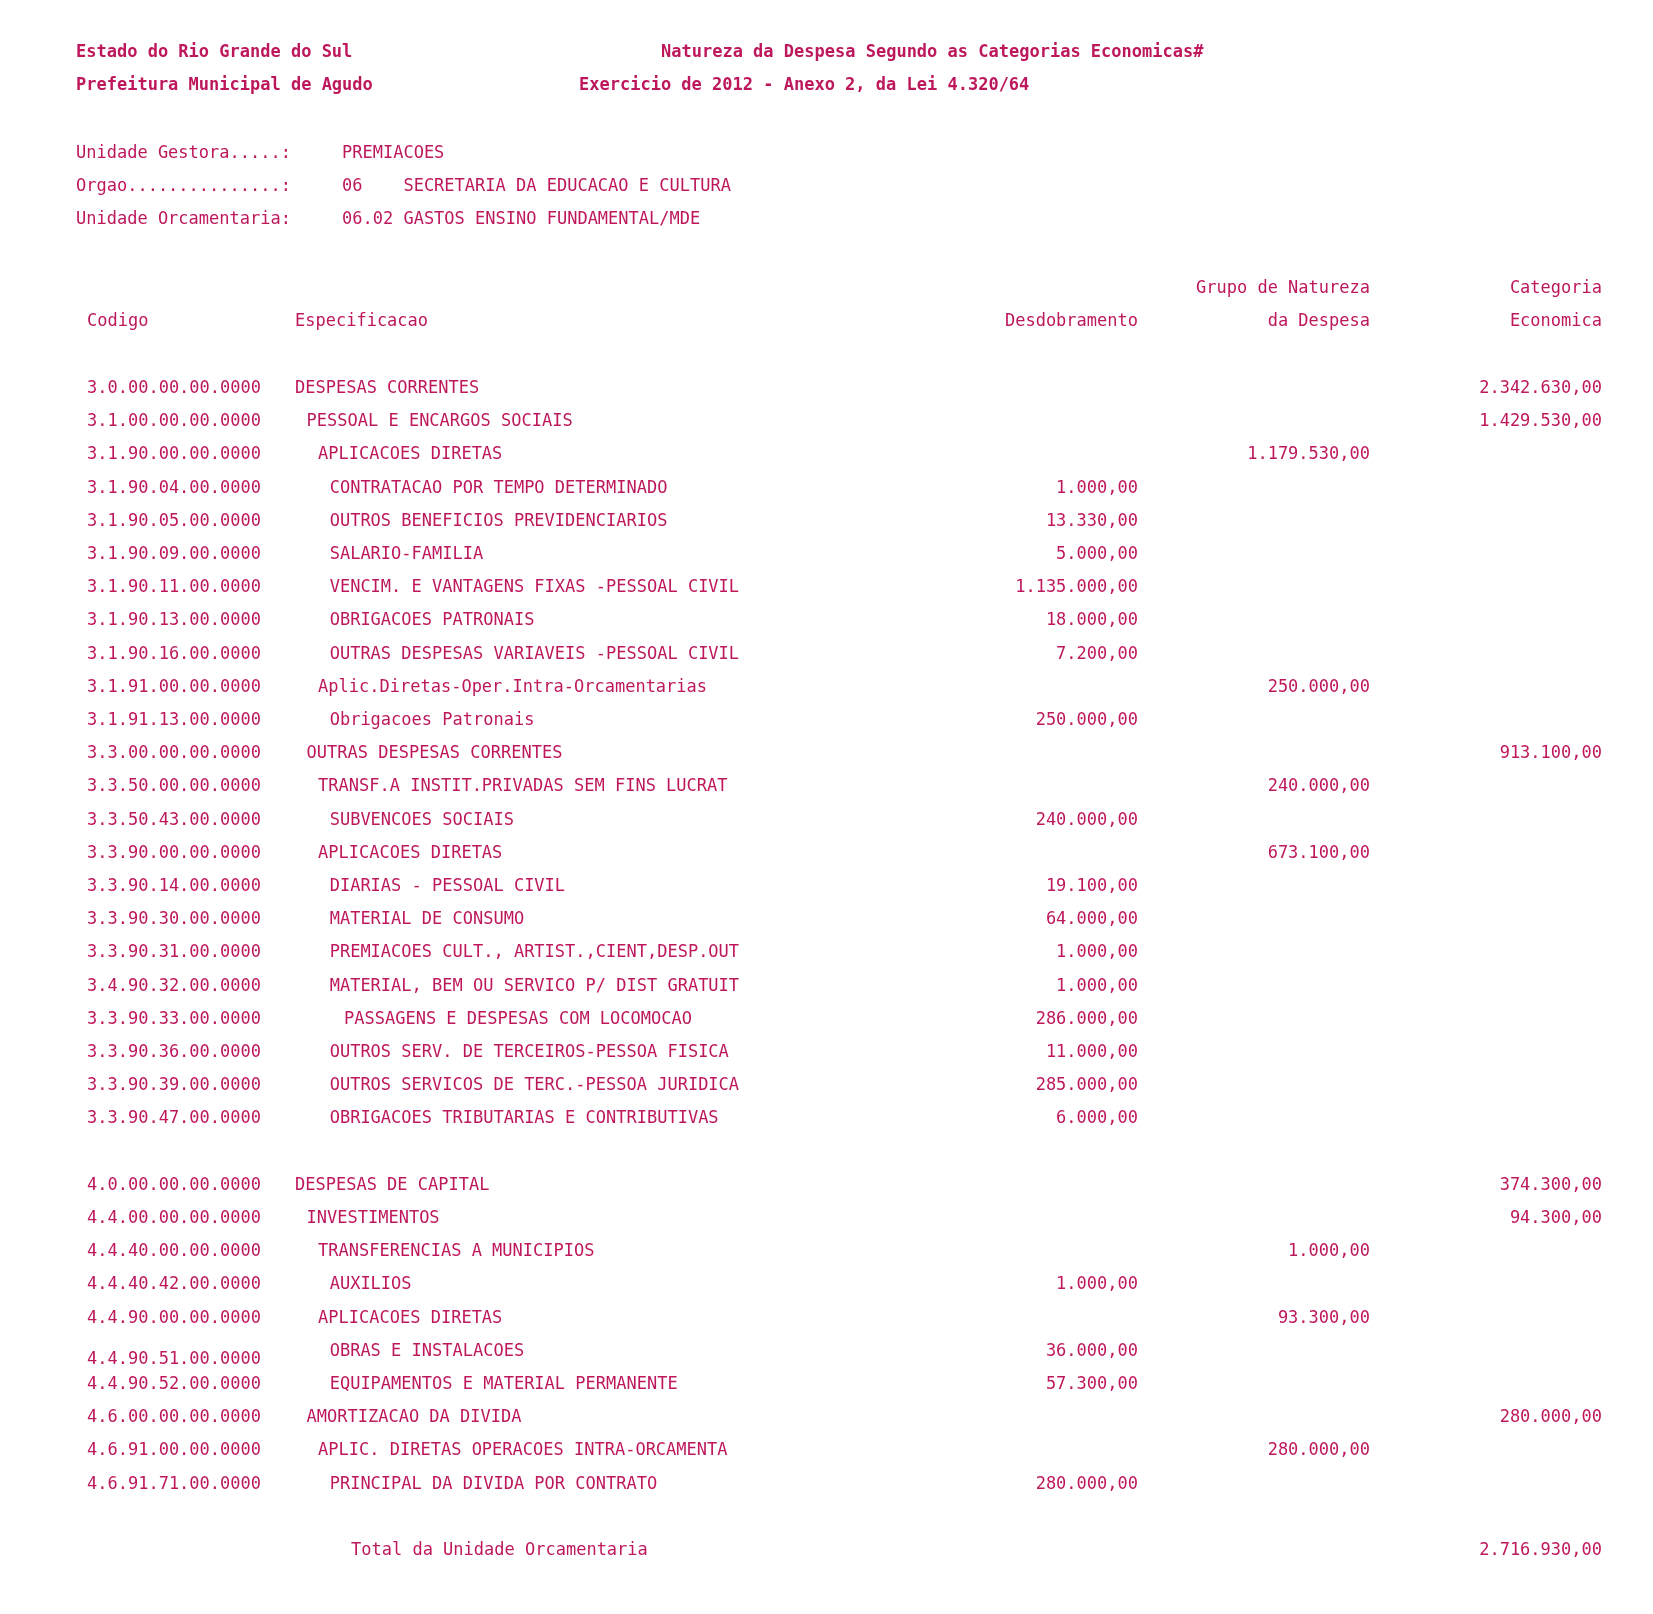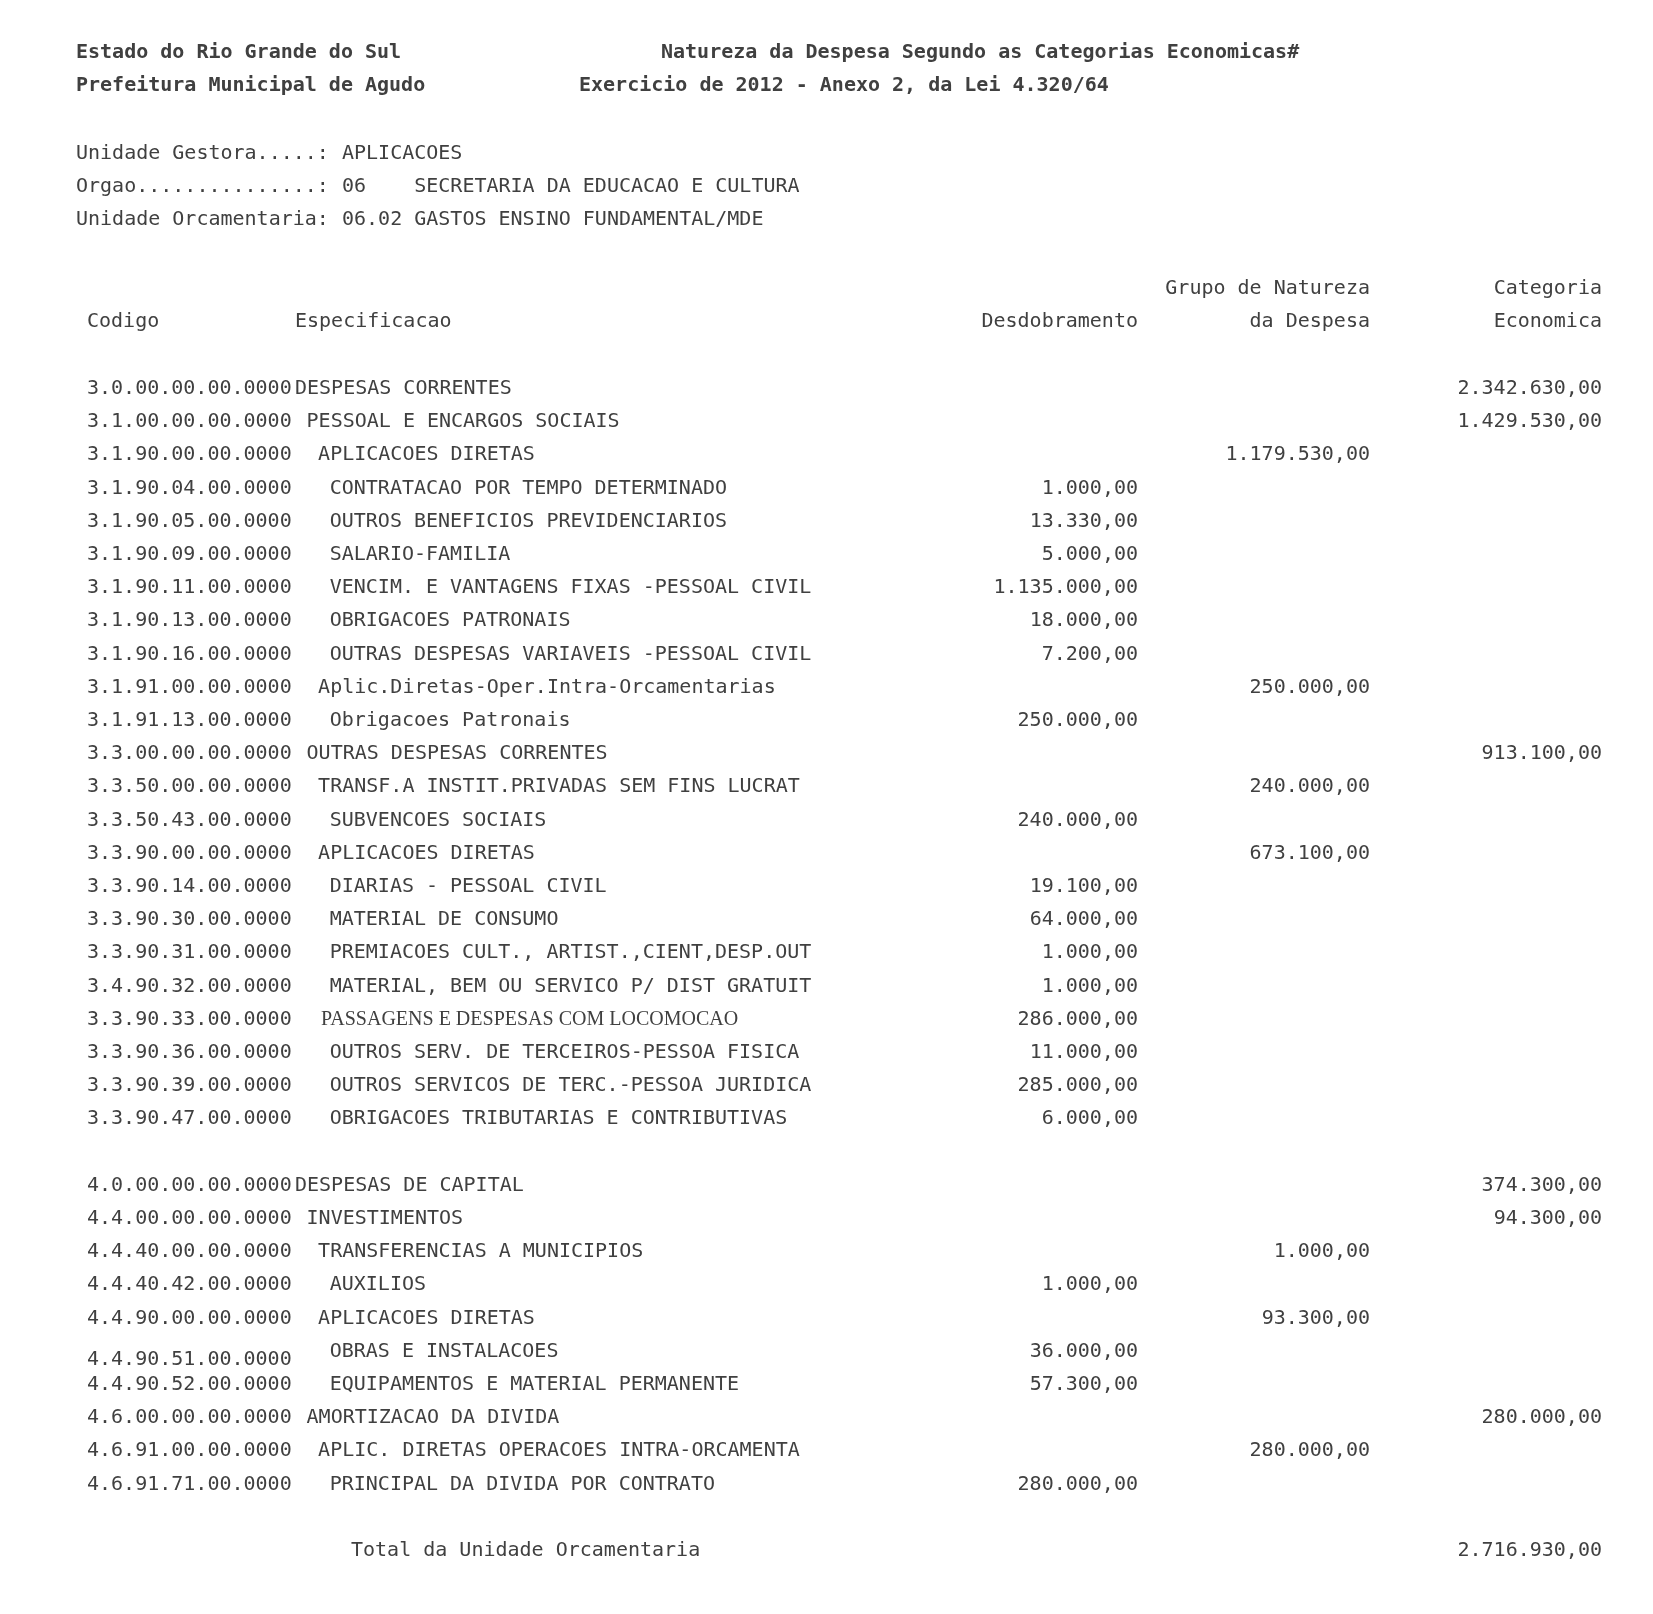--- a/index.html
+++ b/index.html
@@ -6,22 +6,22 @@
     margin: 0;
     padding: 0;
     background: #ffffff;
   }
   .doc {
     position: relative;
     width: 1653px;
     height: 1614px;
     background: #ffffff;
     font-family: "DejaVu Sans Mono", monospace;
-    font-size: 20px;
-    color: #404040;
+    font-size: 17px;
+    color: #be185d;
     overflow: hidden;
   }
   .line {
     position: absolute;
     left: 0;
     width: 1653px;
     height: 33.2px;
     line-height: 33.2px;
     white-space: pre;
   }
@@ -56,21 +56,21 @@
     <span class="lab">Estado do Rio Grande do Sul</span>
     <span class="hdr-r1">Natureza da Despesa Segundo as Categorias Economicas#</span>
   </div>
   <div class="line t2 bold">
     <span class="lab">Prefeitura Municipal de Agudo</span>
     <span class="hdr-r2">Exercicio de 2012 - Anexo 2, da Lei 4.320/64</span>
   </div>
 
   <div class="line i1">
     <span class="lab">Unidade Gestora.....:</span>
-    <span class="info-val">APLICACOES</span>
+    <span class="info-val">PREMIACOES</span>
   </div>
   <div class="line i2">
     <span class="lab">Orgao...............:</span>
     <span class="info-val">06    SECRETARIA DA EDUCACAO E CULTURA</span>
   </div>
   <div class="line i3">
     <span class="lab">Unidade Orcamentaria:</span>
     <span class="info-val">06.02 GASTOS ENSINO FUNDAMENTAL/MDE</span>
   </div>
 
@@ -99,21 +99,21 @@
       <div class="line" style="top: 669.7px;"><span class="code" style="left: 87px;">3.1.91.00.00.0000</span><span class="spec" style="left: 318.12px;">Aplic.Diretas-Oper.Intra-Orcamentarias</span><span class="num w-grp">250.000,00</span></div>
       <div class="line" style="top: 702.9px;"><span class="code" style="left: 87px;">3.1.91.13.00.0000</span><span class="spec" style="left: 329.68px;">Obrigacoes Patronais</span><span class="num w-desd">250.000,00</span></div>
       <div class="line" style="top: 736.1px;"><span class="code" style="left: 87px;">3.3.00.00.00.0000</span><span class="spec" style="left: 306.56px;">OUTRAS DESPESAS CORRENTES</span><span class="num w-cat">913.100,00</span></div>
       <div class="line" style="top: 769.3px;"><span class="code" style="left: 87px;">3.3.50.00.00.0000</span><span class="spec" style="left: 318.12px;">TRANSF.A INSTIT.PRIVADAS SEM FINS LUCRAT</span><span class="num w-grp">240.000,00</span></div>
       <div class="line" style="top: 802.5px;"><span class="code" style="left: 87px;">3.3.50.43.00.0000</span><span class="spec" style="left: 329.68px;">SUBVENCOES SOCIAIS</span><span class="num w-desd">240.000,00</span></div>
       <div class="line" style="top: 835.7px;"><span class="code" style="left: 87px;">3.3.90.00.00.0000</span><span class="spec" style="left: 318.12px;">APLICACOES DIRETAS</span><span class="num w-grp">673.100,00</span></div>
       <div class="line" style="top: 868.9px;"><span class="code" style="left: 87px;">3.3.90.14.00.0000</span><span class="spec" style="left: 329.68px;">DIARIAS - PESSOAL CIVIL</span><span class="num w-desd">19.100,00</span></div>
       <div class="line" style="top: 902.1px;"><span class="code" style="left: 87px;">3.3.90.30.00.0000</span><span class="spec" style="left: 329.68px;">MATERIAL DE CONSUMO</span><span class="num w-desd">64.000,00</span></div>
       <div class="line" style="top: 935.3px;"><span class="code" style="left: 87px;">3.3.90.31.00.0000</span><span class="spec" style="left: 329.68px;">PREMIACOES CULT., ARTIST.,CIENT,DESP.OUT</span><span class="num w-desd">1.000,00</span></div>
       <div class="line" style="top: 968.5px;"><span class="code" style="left: 87px;">3.4.90.32.00.0000</span><span class="spec" style="left: 329.68px;">MATERIAL, BEM OU SERVICO P/ DIST GRATUIT</span><span class="num w-desd">1.000,00</span></div>
-      <div class="line" style="top: 1001.7px;"><span class="code" style="left: 87px;">3.3.90.33.00.0000</span><span class="spec" style="left: 321px; font-family: Liberation Serif, serif;">PASSAGENS E DESPESAS COM LOCOMOCAO</span><span class="num w-desd">286.000,00</span></div>
+      <div class="line" style="top: 1001.7px;"><span class="code" style="left: 87px;">3.3.90.33.00.0000</span><span class="spec" style="left: 344px;">PASSAGENS E DESPESAS COM LOCOMOCAO</span><span class="num w-desd">286.000,00</span></div>
       <div class="line" style="top: 1034.9px;"><span class="code" style="left: 87px;">3.3.90.36.00.0000</span><span class="spec" style="left: 329.68px;">OUTROS SERV. DE TERCEIROS-PESSOA FISICA</span><span class="num w-desd">11.000,00</span></div>
       <div class="line" style="top: 1068.1px;"><span class="code" style="left: 87px;">3.3.90.39.00.0000</span><span class="spec" style="left: 329.68px;">OUTROS SERVICOS DE TERC.-PESSOA JURIDICA</span><span class="num w-desd">285.000,00</span></div>
       <div class="line" style="top: 1101.3px;"><span class="code" style="left: 87px;">3.3.90.47.00.0000</span><span class="spec" style="left: 329.68px;">OBRIGACOES TRIBUTARIAS E CONTRIBUTIVAS</span><span class="num w-desd">6.000,00</span></div>
       <div class="line" style="top: 1167.7px;"><span class="code" style="left: 87px;">4.0.00.00.00.0000</span><span class="spec" style="left: 295px; text-align: center;">DESPESAS DE CAPITAL</span><span class="num w-cat">374.300,00</span></div>
       <div class="line" style="top: 1200.9px;"><span class="code" style="left: 87px;">4.4.00.00.00.0000</span><span class="spec" style="left: 306.56px;">INVESTIMENTOS</span><span class="num w-cat">94.300,00</span></div>
       <div class="line" style="top: 1234.1px;"><span class="code" style="left: 87px;">4.4.40.00.00.0000</span><span class="spec" style="left: 318.12px;">TRANSFERENCIAS A MUNICIPIOS</span><span class="num w-grp">1.000,00</span></div>
       <div class="line" style="top: 1267.3px;"><span class="code" style="left: 87px;">4.4.40.42.00.0000</span><span class="spec" style="left: 329.68px;">AUXILIOS</span><span class="num w-desd">1.000,00</span></div>
       <div class="line" style="top: 1300.5px;"><span class="code" style="left: 87px;">4.4.90.00.00.0000</span><span class="spec" style="left: 318.12px;">APLICACOES DIRETAS</span><span class="num w-grp">93.300,00</span></div>
       <div class="line" style="top: 1333.7px;"><span class="code" style="left: 87px; margin-top: 8px;">4.4.90.51.00.0000</span><span class="spec" style="left: 329.68px;">OBRAS E INSTALACOES</span><span class="num w-desd">36.000,00</span></div>
       <div class="line" style="top: 1366.9px;"><span class="code" style="left: 87px;">4.4.90.52.00.0000</span><span class="spec" style="left: 329.68px;">EQUIPAMENTOS E MATERIAL PERMANENTE</span><span class="num w-desd">57.300,00</span></div>

